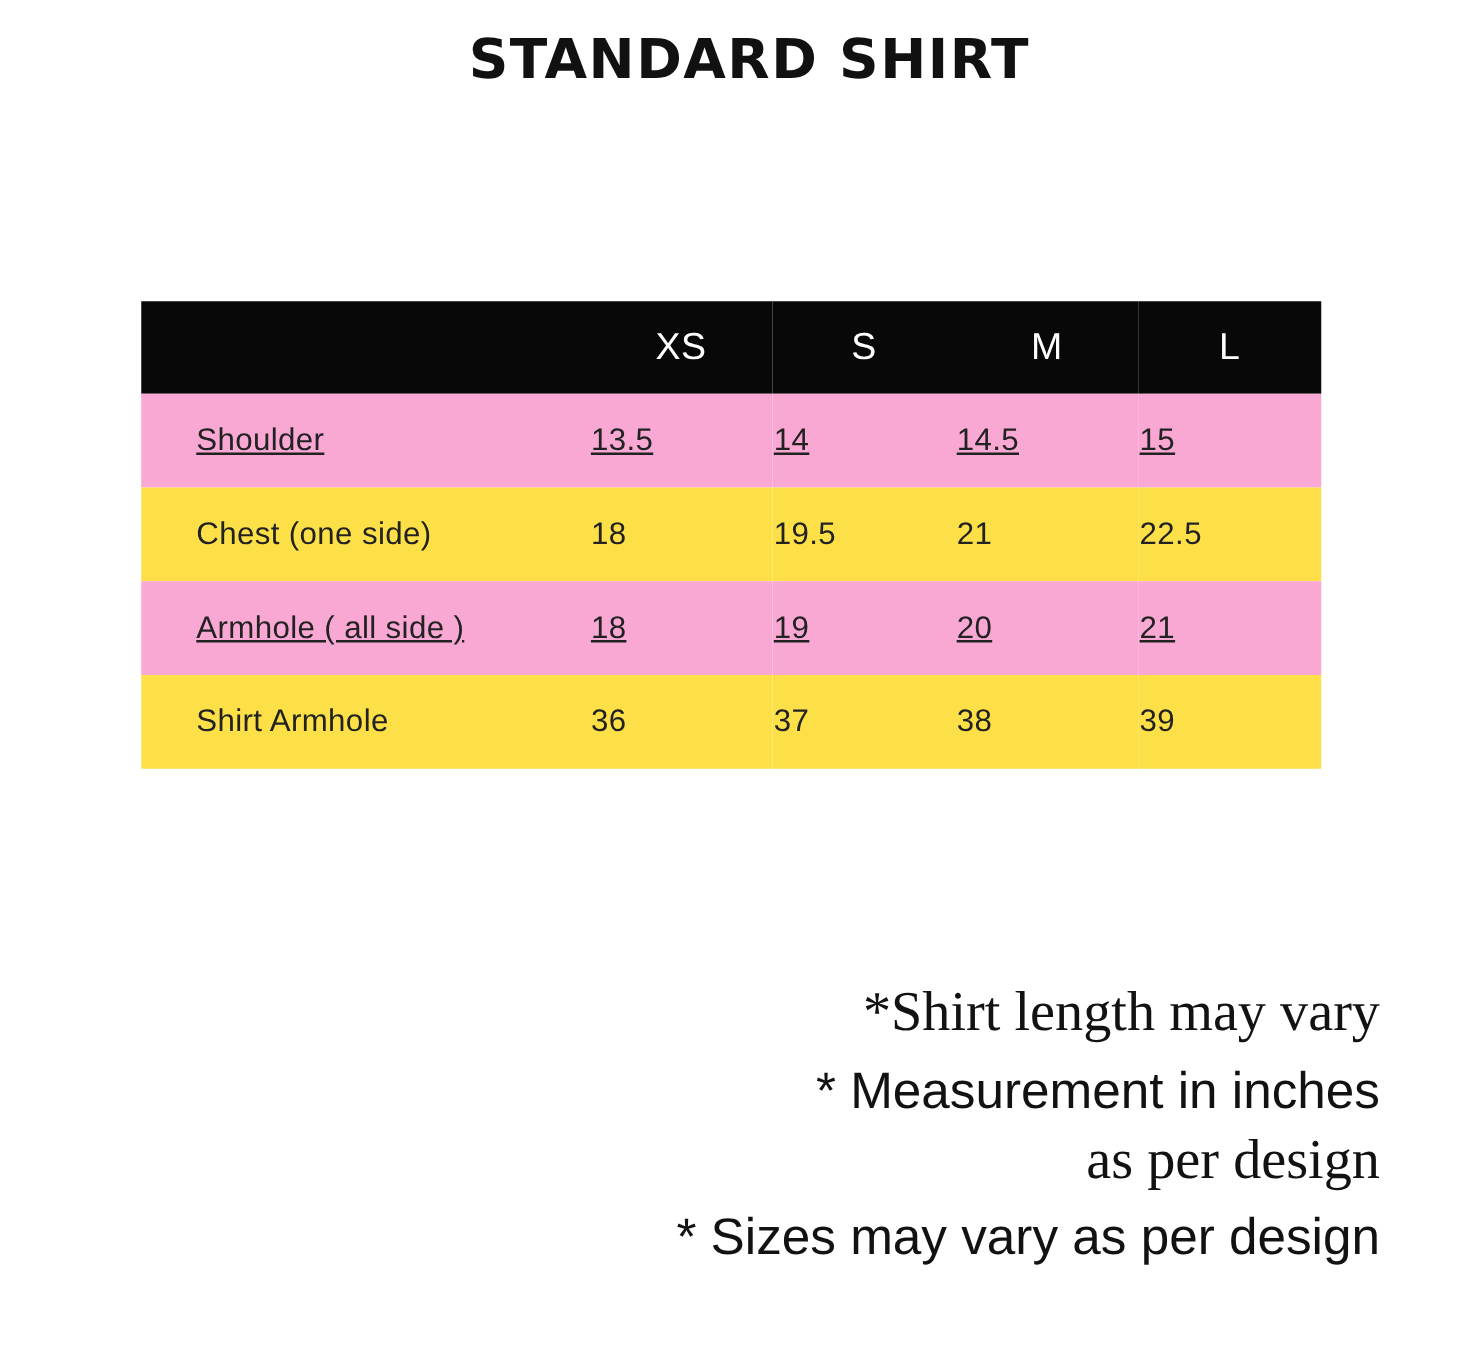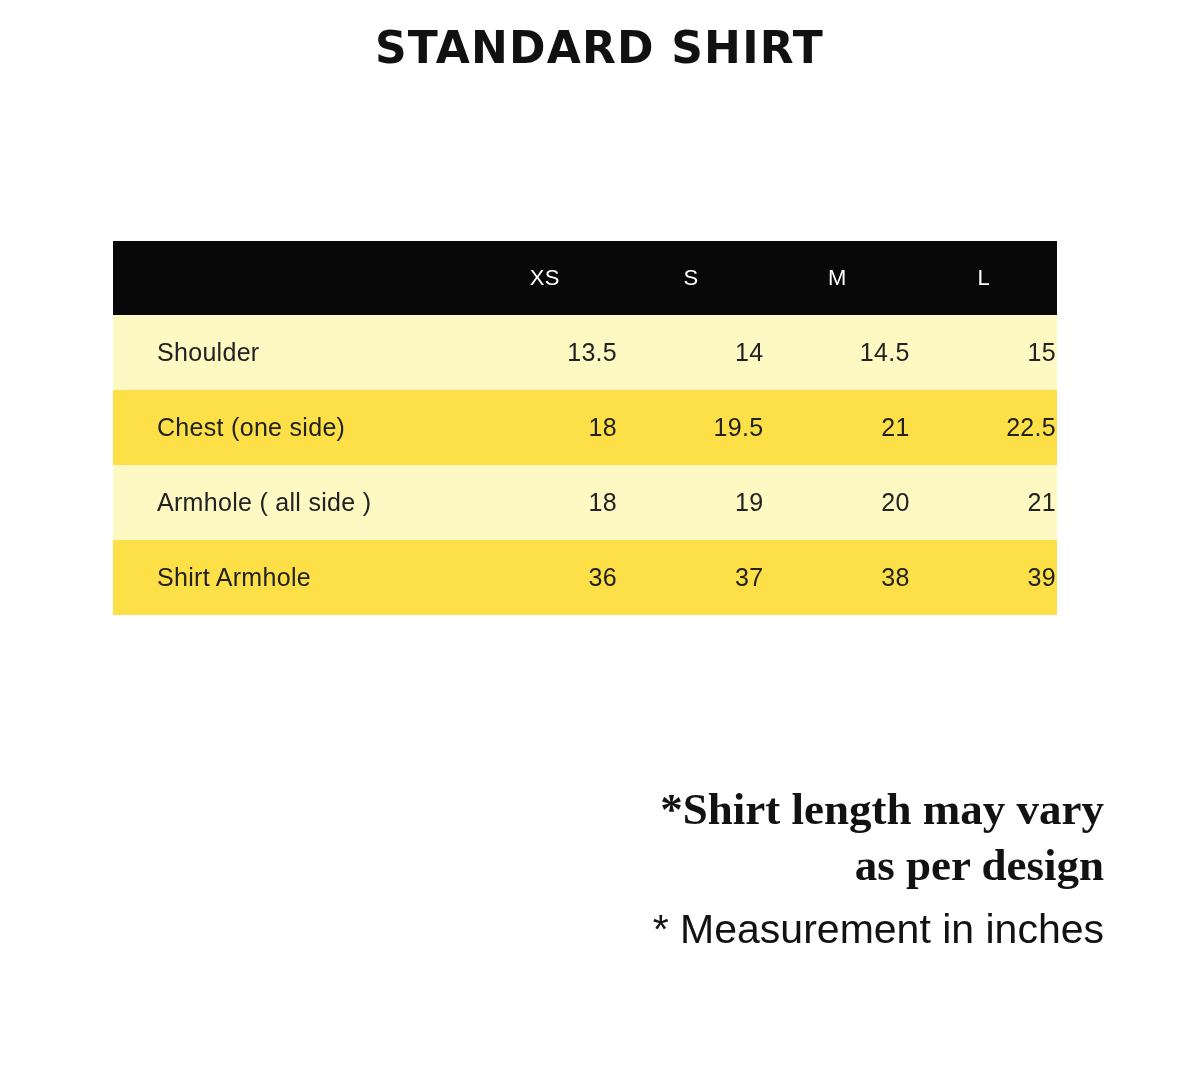--- a/index.html
+++ b/index.html
@@ -47,21 +47,21 @@
     table-layout: fixed;
   }
 
   table.size-chart col.label-col { width: 38%; }
   table.size-chart col.size-col  { width: 15.5%; }
 
   table.size-chart thead th {
     background: #080808;
     color: #ffffff;
     font-weight: 400;
-    font-size: 22px;
+    font-size: 30px;
     height: 72px;
     vertical-align: middle;
     font-family: "Liberation Sans", sans-serif;
     letter-spacing: 0.5px;
   }
   table.size-chart thead th.label-head {
     text-align: left;
   }
   table.size-chart thead th.size-head {
     text-align: center;
@@ -73,43 +73,42 @@
     font-weight: 400;
     color: #222222;
     vertical-align: middle;
     letter-spacing: 0.3px;
   }
   table.size-chart tbody td.row-label {
     text-align: left;
     padding-left: 44px;
   }
   table.size-chart tbody td.row-val {
-    text-align: right;
+    text-align: left;
   }
 
-  table.size-chart tbody tr.odd td  { background: #fef9c3; }
+  table.size-chart tbody tr.odd td  { background: #f9a8d4; text-decoration: underline; }
   table.size-chart tbody tr.even td { background: #fde047; }
 
   .notes {
     position: absolute;
     right: 70px;
     top: 762px;
     width: 1040px;
     text-align: right;
     padding-right: 5px;
   }
   .note {
     color: #121212;
     line-height: 1.12;
   }
   .note.serif {
     font-family: "Liberation Serif", serif;
     font-size: 45px;
     letter-spacing: 0px;
-    font-weight: bold;
   }
   .note.sans {
     font-family: "Liberation Sans", sans-serif;
     font-size: 41px;
     letter-spacing: 0px;
     margin-top: 16px;
   }
   .note.serif.second {
     margin-top: 6px;
   }
@@ -170,17 +169,18 @@
           <td class="row-val">37</td>
           <td class="row-val">38</td>
           <td class="row-val">39</td>
         </tr>
       </tbody>
     </table>
   </div>
 
   <div class="notes">
     <div class="note serif">*Shirt length may vary</div>
+    <div class="note sans">* Measurement in inches</div>
     <div class="note serif second">as per design</div>
-    <div class="note sans">* Measurement in inches</div>
+    <div class="note sans last">* Sizes may vary as per design</div>
   </div>
 
 </div>
 
 </body></html>

